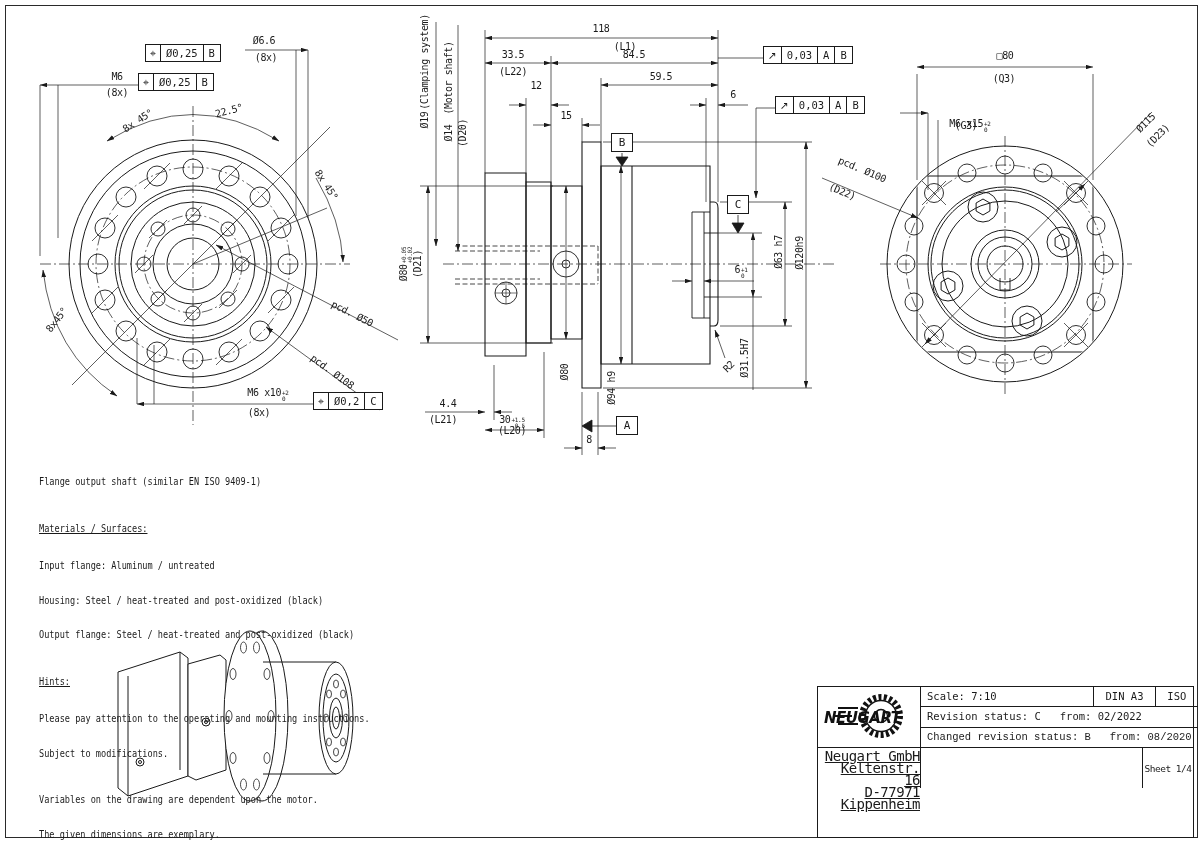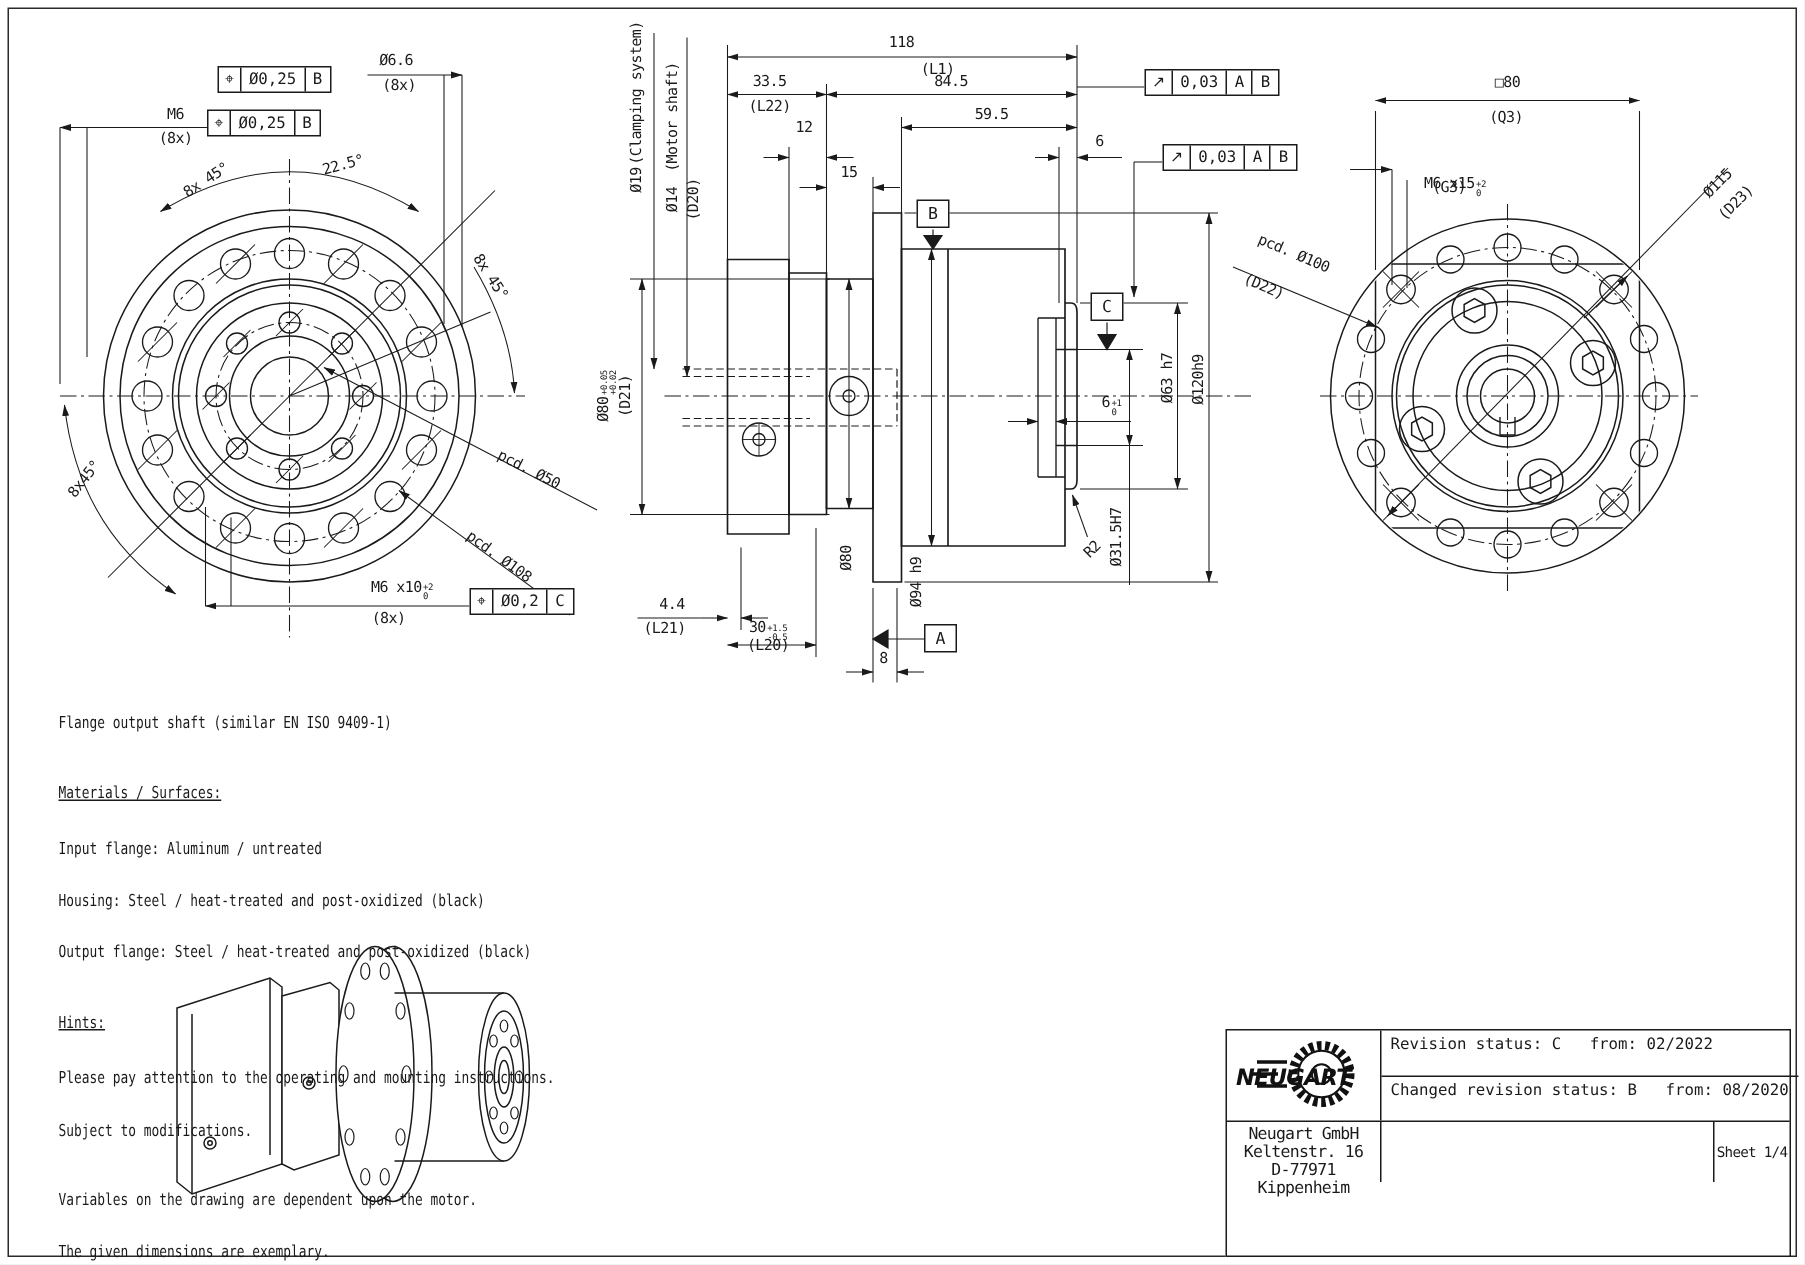--- a/index.html
+++ b/index.html
@@ -23,33 +23,33 @@
   .notes .hdr{text-decoration:underline;}
   .mt12{margin-top:12px;} .mt3{margin-top:3px;}
   .titleblock{position:absolute;left:817px;top:686px;width:377px;height:152px;
               border:1.6px solid #1a1a1a;background:#fff;font-size:10.5px;box-sizing:border-box;}
   .tb-top{display:flex;height:60px;}
   .tb-logo{width:102px;border-right:1.2px solid #1a1a1a;position:relative;flex:none;}
   .logo-text{position:absolute;left:6px;top:22px;font-family:"DejaVu Sans",sans-serif;
              font-weight:bold;font-style:italic;font-size:15px;letter-spacing:-0.5px;color:#111;}
   .tb-right{flex:1;display:flex;flex-direction:column;}
   .tb-row{display:flex;border-bottom:1.2px solid #1a1a1a;flex:1;}
-  .tb-row:last-child{border-bottom:none;}
+  .tb-row:last-child{border-bottom:none;font-family:Liberation Mono, monospace;}
   .tb-cell{padding:3px 6px;white-space:pre;overflow:hidden;}
   .w-scale{width:160px;flex:none;}
   .w-din{width:49px;flex:none;border-left:1.2px solid #1a1a1a;text-align:center;}
   .w-iso{flex:1;border-left:1.2px solid #1a1a1a;text-align:center;}
   .grow{flex:1;}
   .tb-mid{display:flex;height:50px;border-top:1.2px solid #1a1a1a;}
   .tb-tol{width:102px;flex:none;border-right:1.2px solid #1a1a1a;text-align:center;
           font-size:9.5px;line-height:12px;padding-top:6px;letter-spacing:-0.3px;}
   .tb-part{flex:1;text-align:center;font-size:12px;line-height:15px;padding-top:9px;letter-spacing:-0.5px;}
   .tb-bot{display:flex;height:40px;border-top:1.2px solid #1a1a1a;}
-  .tb-addr{width:102px;flex:none;border-right:1.2px solid #1a1a1a;text-align:center;
-           font-size:11px;line-height:12px;padding-top:2px;letter-spacing:-0.5px;}
+  .tb-addr{width:102px;flex:none;border-right:1.2px solid #1a1a1a;text-align:right;
+           font-size:14px;line-height:12px;padding-top:2px;letter-spacing:-0.5px;text-decoration:underline;}
   .tb-empty{flex:1;border-right:1.2px solid #1a1a1a;}
   .tb-sheet{width:50px;flex:none;font-size:9.5px;letter-spacing:-0.5px;display:flex;
             align-items:center;justify-content:center;white-space:pre;}
 </style>
 </head>
 <body>
 
 <div class="sheet">
 <div class="frame"></div>
 
@@ -412,20 +412,25 @@
           <circle cx="63" cy="29" r="19" stroke-width="6" stroke-dasharray="3 2.4"></circle>
           <circle cx="63" cy="29" r="15.5" stroke-width="1.4"></circle>
           <circle cx="63" cy="29" r="6.5" stroke-width="1.4"></circle>
           <path d="M20,21 h20 M16,29 h18 M20,37 h20" stroke-width="2.2"></path>
         </g>
       </svg>
       <div class="logo-text">NEUGART</div>
     </div>
     <div class="tb-right">
       <div class="tb-row">
+        <div class="tb-cell w-scale">Scale: 7:10</div>
+        <div class="tb-cell w-din">DIN A3</div>
+        <div class="tb-cell w-iso">ISO</div>
+      </div>
+      <div class="tb-row">
             <div class="tb-cell grow">Revision status: C   from: 02/2022</div>
           </div>
       <div class="tb-row">
             <div class="tb-cell grow">Changed revision status: B   from: 08/2020</div>
           </div>
     </div>
   </div>
   <div class="tb-bot">
     <div class="tb-addr">
       <div>Neugart GmbH</div>

